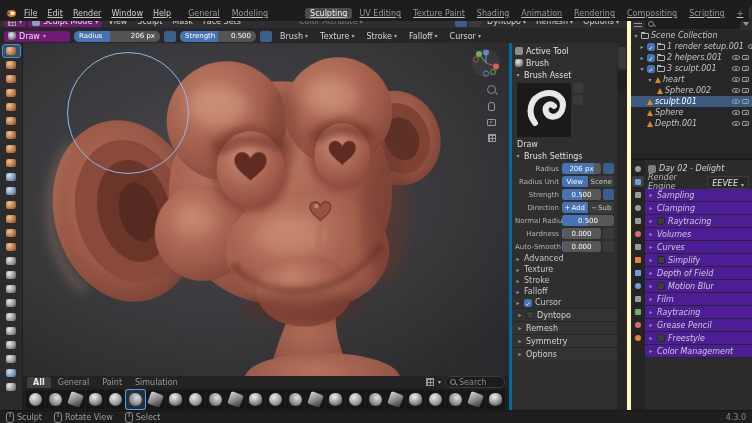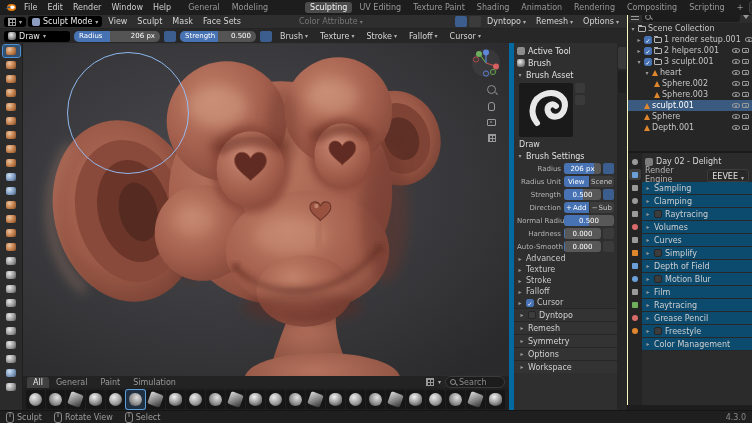--- a/index.html
+++ b/index.html
@@ -1,36 +1,36 @@
 <!DOCTYPE html>
 <html><head>
 <meta charset="utf-8">
 <style>
   html,body{margin:0;padding:0;background:#000;}
   .app{position:relative;width:752px;height:423px;background:#1d1d1d;overflow:hidden;
        font-family:"DejaVu Sans",sans-serif;font-size:8px;color:#c4c4c4;}
   
-  .topbar{position:absolute;left:0;top:0;width:752px;height:15px;background:#1d1d1d;
-          display:flex;align-items:center;padding:0 4px;z-index:40;box-sizing:border-box;}
+  .topbar{position:absolute;left:0;top:6px;width:752px;height:15px;background:#1d1d1d;
+          display:flex;align-items:center;padding:0 4px;z-index:40;box-sizing:border-box;text-decoration:underline;}
   .logo{width:13px;height:9px;margin-right:2px;flex:none;}
   .menu-item{padding:0 5px;color:#cfcfcf;}
   .ws-tabs{display:flex;align-items:center;margin-left:6px;}
   .ws{padding:1px 5px;margin:0 1px;border-radius:3px;color:#989898;white-space:nowrap;}
   .ws.active{background:#4c4c4c;color:#f2f2f2;margin-left:31px;}
   .tb-right{margin-left:auto;display:flex;align-items:center;gap:4px;}
   .pill{display:flex;align-items:center;gap:3px;background:#2a2a2a;border:1px solid #3f3f3f;
         border-radius:3px;padding:0 3px;height:11px;color:#d0d0d0;white-space:nowrap;}
   .ico-sq{width:8px;height:8px;background:#555;border-radius:2px;flex:none;}
   
   .vp-header{position:absolute;left:0;top:15px;width:627px;height:14px;background:#2e2e2e;
              border-bottom:1px solid #242424;display:flex;align-items:center;padding:0 4px;gap:2px;
              z-index:30;box-sizing:border-box;}
   .tool-header{position:absolute;left:0;top:29px;width:627px;height:14px;background:#272727;
                display:flex;align-items:center;padding:0 4px;gap:4px;z-index:30;box-sizing:border-box;}
-  .dd{display:flex;align-items:center;gap:3px;background:#000000;border-radius:3px;
+  .dd{display:flex;align-items:center;gap:3px;background:#701a75;border-radius:3px;
       padding:1px 4px;color:#e8e8e8;white-space:nowrap;}
   .chev{font-size:6px;color:#b0b0b0;line-height:1;}
   .hmenu{display:flex;align-items:center;gap:2px;padding:0 4px;color:#d6d6d6;white-space:nowrap;}
   .dis{color:#767676;}
   .hbtn{width:12px;height:11px;border-radius:2px;background:#3b3b3b;flex:none;}
   .hbtn.blue{background:#3c5e8f;}
   .slider{position:relative;height:11px;border-radius:5px;background:#545454;overflow:hidden;
           display:flex;align-items:center;color:#fff;flex:none;}
   .slider .fillbar{position:absolute;left:0;top:0;bottom:0;background:#4772b3;}
   .slider .stext{position:relative;z-index:1;width:100%;display:flex;justify-content:space-between;
@@ -48,35 +48,35 @@
   .viewport{position:absolute;left:23px;top:43px;width:486px;height:367px;background:#303030;z-index:10;overflow:hidden;}
   .scene3d{position:absolute;left:0;top:0;right:0;bottom:34px;}
   .brush-cursor{position:absolute;left:44px;top:9px;width:120px;height:120px;
                 border:1px solid rgba(150,195,255,.9);border-radius:50%;z-index:5;}
   .gizmo{position:absolute;right:8px;top:5px;z-index:4;}
   .vp-icons{position:absolute;right:13px;top:42px;display:flex;flex-direction:column;gap:8px;align-items:center;z-index:4;}
   
   .shelf{position:absolute;left:0;right:0;bottom:0;height:34px;z-index:6;}
   .shelf-tabs{height:12px;background:rgba(34,34,34,.96);display:flex;align-items:center;padding:0 4px;gap:1px;}
   .stab{padding:0 6px;height:11px;display:flex;align-items:center;border-radius:3px 3px 0 0;color:#9a9a9a;}
-  .stab.active{background:#404040;color:#eaeaea;}
+  .stab.active{background:#404040;color:#eaeaea;font-weight:bold;}
   .shelf-right{margin-left:auto;display:flex;align-items:center;gap:4px;}
   .search-box{display:flex;align-items:center;gap:3px;background:#1c1c1c;border:1px solid #3a3a3a;
               border-radius:6px;height:10px;padding:0 4px;color:#8c8c8c;min-width:50px;}
   .shelf-brushes{height:22px;background:#1f1f1f;display:flex;align-items:center;padding:0 3px;gap:1px;}
   .bthumb{width:19px;height:19px;border-radius:2px;background:#161616;position:relative;flex:none;}
   .bthumb::after{content:"";position:absolute;top:3px;left:3px;right:3px;bottom:3px;border-radius:50%;
                  background:radial-gradient(circle at 38% 32%,#ececec,#9e9e9e 55%,#3c3c3c);}
   .bthumb.v2::after{border-radius:45% 55% 50% 50%;background:radial-gradient(circle at 60% 35%,#e0e0e0,#8a8a8a 60%,#333);}
   .bthumb.v3::after{border-radius:2px;transform:rotate(20deg);background:linear-gradient(135deg,#ddd,#666 70%,#2e2e2e);}
   .bthumb.v4::after{border-radius:50%/38%;background:radial-gradient(circle at 40% 30%,#f2f2f2,#9a9a9a 50%,#303030);}
   .bthumb.active{box-shadow:0 0 0 1px #5a9de0;background:#203040;}
   
   .npanel{position:absolute;left:509px;top:43px;width:118px;height:367px;background:#2f2f2f;
-          border-left:5px solid #0369a1;box-sizing:border-box;display:flex;z-index:20;}
+          border-left:3px solid #0369a1;box-sizing:border-box;display:flex;z-index:20;}
   .np-main{flex:1;overflow:hidden;padding:2px 3px;}
   .np-tabs{width:10px;background:#262626;display:flex;flex-direction:column;gap:2px;padding-top:4px;align-items:center;}
   .np-tab{width:8px;height:22px;border-radius:2px 0 0 2px;background:#202020;}
   .np-tab.active{background:#3a3a3a;}
   .np-h{display:flex;align-items:center;gap:3px;height:12px;color:#e2e2e2;}
   .np-sec{display:flex;align-items:center;gap:3px;height:12px;color:#e0e0e0;}
   .np-fold{display:flex;align-items:center;gap:3px;height:11px;color:#c8c8c8;}
   .np-panelrow{display:flex;align-items:center;gap:3px;height:12px;color:#d2d2d2;
                border-top:1px solid #262626;background:#333;margin:0 -3px;padding:0 5px;}
   .fr{display:flex;align-items:center;height:13px;}
@@ -97,22 +97,22 @@
   .bpreview{width:54px;height:54px;border-radius:3px;background:#151515;overflow:hidden;flex:none;}
   .bside{width:10px;display:flex;flex-direction:column;gap:2px;}
   .bside span{width:10px;height:10px;background:#3a3a3a;border-radius:2px;}
   .bname-row{display:flex;align-items:center;height:12px;color:#dedede;padding-left:2px;gap:4px;}
   .cb{width:8px;height:8px;border-radius:2px;background:#3c3c3c;border:1px solid #262626;
       box-sizing:border-box;flex:none;position:relative;}
   .cb.on{background:#4772b3;border-color:#4772b3;}
   .cb.on::after{content:"✓";position:absolute;left:0;right:0;top:0;color:#fff;font-size:6px;
                 line-height:7px;text-align:center;}
   
-  .right-col{position:absolute;left:627px;top:10px;width:125px;height:395px;background:#2b2b2b;
-             border-left:1px solid #fef9c3;box-sizing:border-box;z-index:22;}
+  .right-col{position:absolute;left:627px;top:17px;width:125px;height:395px;background:#2b2b2b;
+             border-left:4px solid #fef9c3;box-sizing:border-box;z-index:22;font-style:italic;}
   .outliner{height:141px;background:#262626;overflow:hidden;}
   .ol-head{height:13px;display:flex;align-items:center;gap:3px;padding:0 3px;background:#2d2d2d;}
   .ol-search{flex:1;display:flex;align-items:center;gap:2px;background:#1c1c1c;border-radius:3px;
              height:10px;padding:0 3px;}
   .ol-row{display:flex;align-items:center;height:11px;gap:2px;padding-right:3px;color:#c6c6c6;white-space:nowrap;}
   .ol-row.sel{background:#3b5a80;color:#fff;}
   .ol-spacer{flex:1;}
   .splitter{height:2px;background:#1a1a1a;}
   .props{display:flex;height:252px;background:#2b2b2b;}
   .prop-tabs{width:14px;background:#242424;display:flex;flex-direction:column;align-items:center;
@@ -122,21 +122,21 @@
   .pt-ic{width:6px;height:6px;background:#9a9a9a;border-radius:1px;}
   .pt-ic.round{border-radius:50%;}
   .pt-ic.orange{background:#e0862c;}.pt-ic.green{background:#6fae5c;}
   .pt-ic.blue{background:#6a9fd8;}.pt-ic.red{background:#d86a6a;}
   .prop-main{flex:1;overflow:hidden;padding:2px 3px;min-width:0;}
   .pm-crumb{display:flex;align-items:center;gap:3px;height:13px;color:#d8d8d8;white-space:nowrap;}
   .pm-engine{display:flex;align-items:center;height:14px;gap:9px;}
   .pm-engine .lab{color:#b4b4b4;}
   .dropdown{margin-left:auto;display:flex;align-items:flex-end;gap:3px;background:#282828;
             border:1px solid #3d3d3d;border-radius:3px;padding:0 4px;height:11px;color:#e0e0e0;}
-  .psec{display:flex;align-items:center;gap:3px;height:12px;background:#0c4a6e;
+  .psec{display:flex;align-items:center;gap:3px;height:12px;background:#4c1d95;
         border-bottom:1px solid #272727;color:#cfcfcf;padding:0 3px;margin:0 -3px;white-space:nowrap;}
   
   .statusbar{position:absolute;left:0;top:410px;width:752px;height:13px;background:#1f1f1f;
              border-top:1px solid #151515;display:flex;align-items:center;padding:0 6px;gap:12px;
              color:#9c9c9c;box-sizing:border-box;z-index:40;}
   .hint{display:flex;align-items:center;gap:3px;}
   .mouse{width:6px;height:9px;border:1px solid #8a8a8a;border-radius:3px;position:relative;flex:none;}
   .mouse::after{content:"";position:absolute;left:50%;top:0;width:1px;height:4px;background:#8a8a8a;
                 transform:translateX(-50%);}
   .sb-right{margin-left:auto;color:#8a8a8a;}
@@ -669,24 +669,20 @@
           <span>Remesh</span>
       </div>
       <div class="np-panelrow">
         <span class="disc">▸</span>
           <span>Symmetry</span>
       </div>
       <div class="np-panelrow">
         <span class="disc">▸</span>
           <span>Options</span>
       </div>
-      <div class="np-panelrow">
-        <span class="disc">▸</span>
-          <span>Workspace</span>
-      </div>
     </div>
     <div class="np-tabs">
       <span class="np-tab active"></span>
       <span class="np-tab"></span>
     </div>
   </div>
 
   <div class="right-col">
     <div class="outliner">
       <div class="ol-head">
@@ -732,27 +728,20 @@
         <span class="disc">▾</span>
           <span class="meshic"></span>
         <span>heart</span>
         <span class="ol-spacer"></span>
           <span class="eye"></span>
         <span class="cam"></span>
       </div>
       <div class="ol-row" style="padding-left:26px">
         <span class="meshic"></span>
         <span>Sphere.002</span>
-        <span class="ol-spacer"></span>
-          <span class="eye"></span>
-        <span class="cam"></span>
-      </div>
-      <div class="ol-row" style="padding-left:26px">
-        <span class="meshic"></span>
-        <span>Sphere.003</span>
         <span class="ol-spacer"></span>
           <span class="eye"></span>
         <span class="cam"></span>
       </div>
       <div class="ol-row sel" style="padding-left:16px">
         <span class="meshic"></span>
         <span>sculpt.001</span>
         <span class="ol-spacer"></span>
           <span class="eye"></span>
         <span class="cam"></span>

